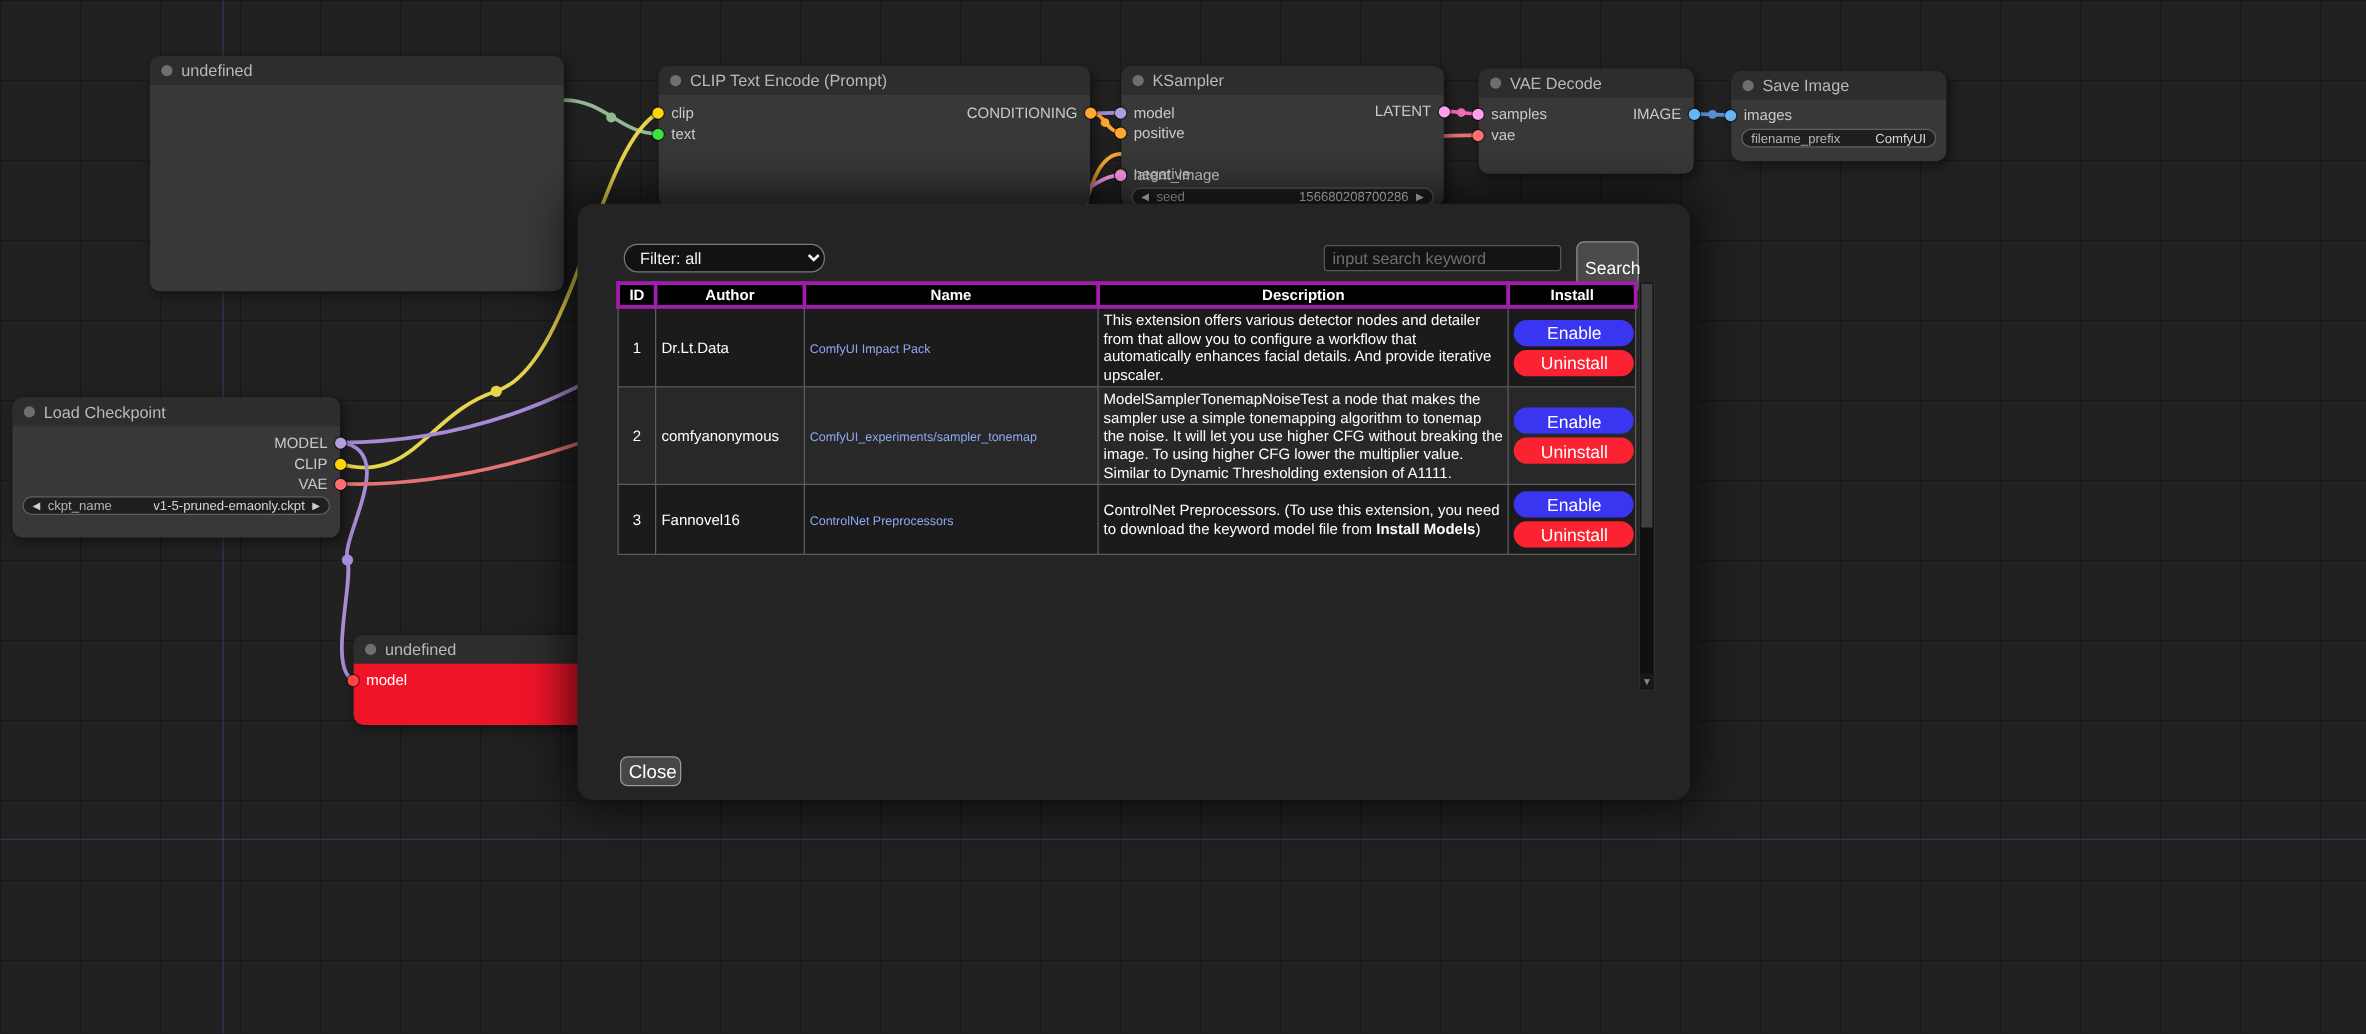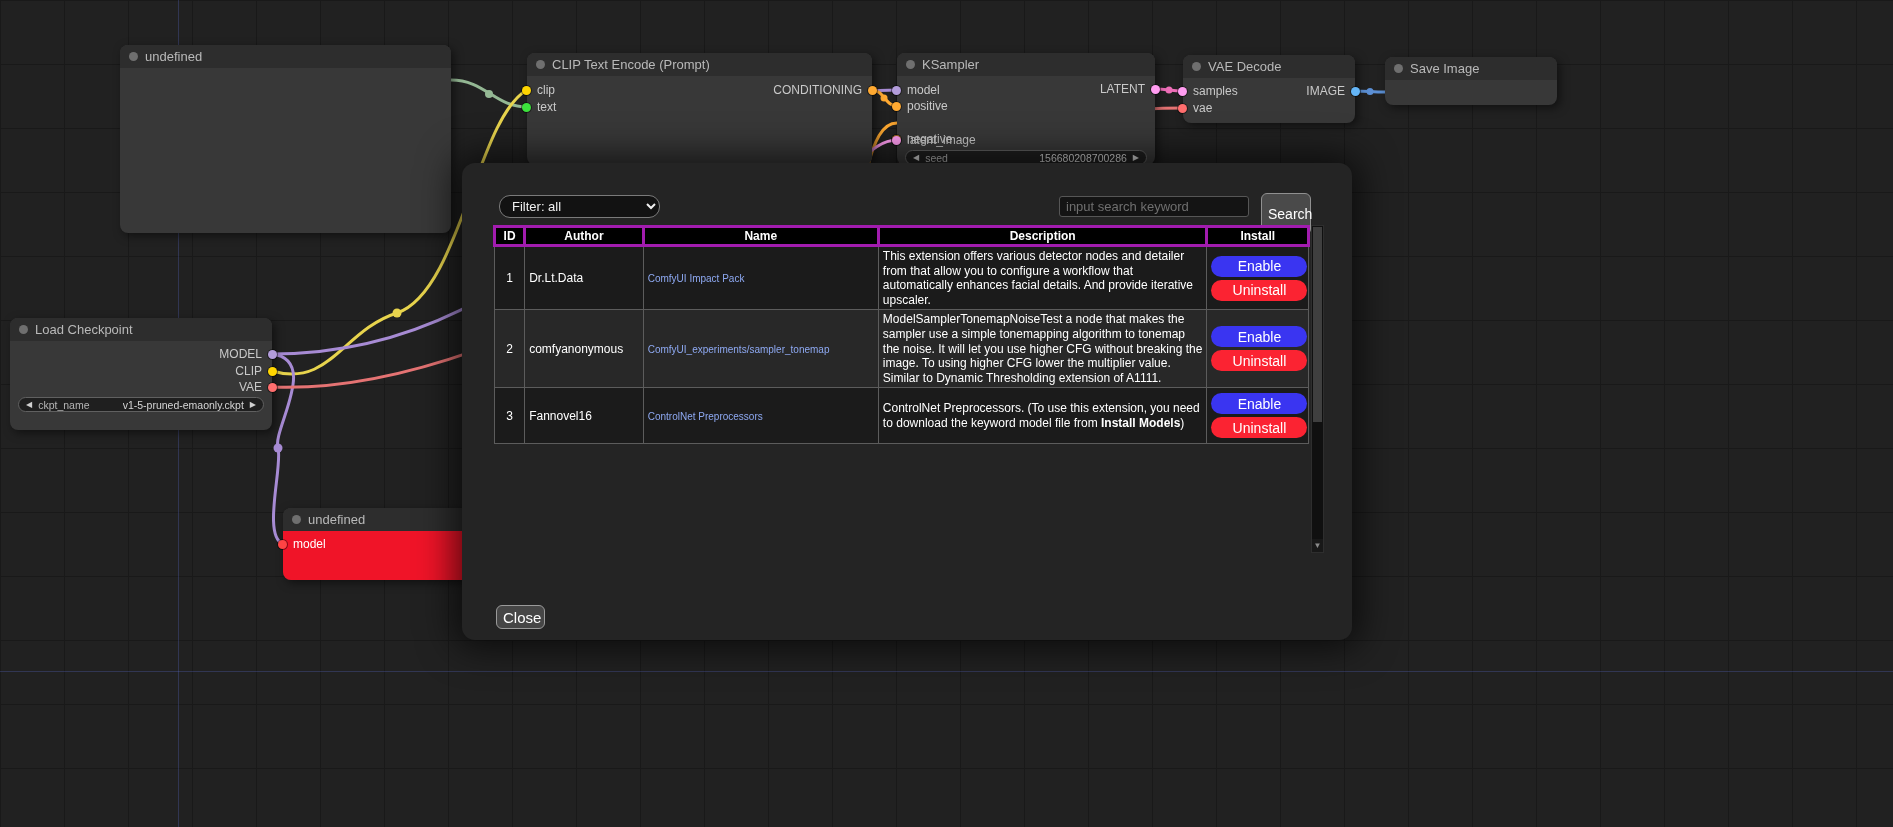--- a/index.html
+++ b/index.html
@@ -159,45 +159,55 @@
     </div>
     <div class="widget" style="top:74px">
       <span class="arrow">◀</span>
       <span class="wname">seed</span>
       <span class="wvalue">156680208700286</span>
       <span class="arrow">▶</span>
     </div>
   </div>
 </div>
 
-<div class="node" style="left:1183px;top:55px;width:172px;height:68px">
+<div class="node" style="left:1183px;top:55px;width:172px;height:84px">
   <div class="node-title">
     <span class="title-dot"></span>
     <span>VAE Decode</span>
   </div>
   <div class="node-body">
     <div class="slot in" style="top:6px">
       <span class="dot" style="background:#ff9cf0"></span>
       <span>samples</span>
     </div>
     <div class="slot in" style="top:23px">
       <span class="dot" style="background:#ff6e6e"></span>
       <span>vae</span>
     </div>
     <div class="slot out" style="top:6px">
       <span>IMAGE</span>
       <span class="dot" style="background:#64b5f6"></span>
     </div>
   </div>
 </div>
 
-<div class="node" style="left:1385px;top:57px;width:172px;height:48px">
+<div class="node" style="left:1385px;top:57px;width:172px;height:72px">
   <div class="node-title">
     <span class="title-dot"></span>
     <span>Save Image</span>
+  </div>
+  <div class="node-body">
+    <div class="slot in" style="top:5px">
+      <span class="dot" style="background:#64b5f6"></span>
+      <span>images</span>
+    </div>
+    <div class="widget" style="top:23px">
+      <span class="wname">filename_prefix</span>
+      <span class="wvalue">ComfyUI</span>
+    </div>
   </div>
 </div>
 
 <div class="node" style="left:10px;top:318px;width:262px;height:112px">
   <div class="node-title">
     <span class="title-dot"></span>
     <span>Load Checkpoint</span>
   </div>
   <div class="node-body">
     <div class="slot out" style="top:6px">

